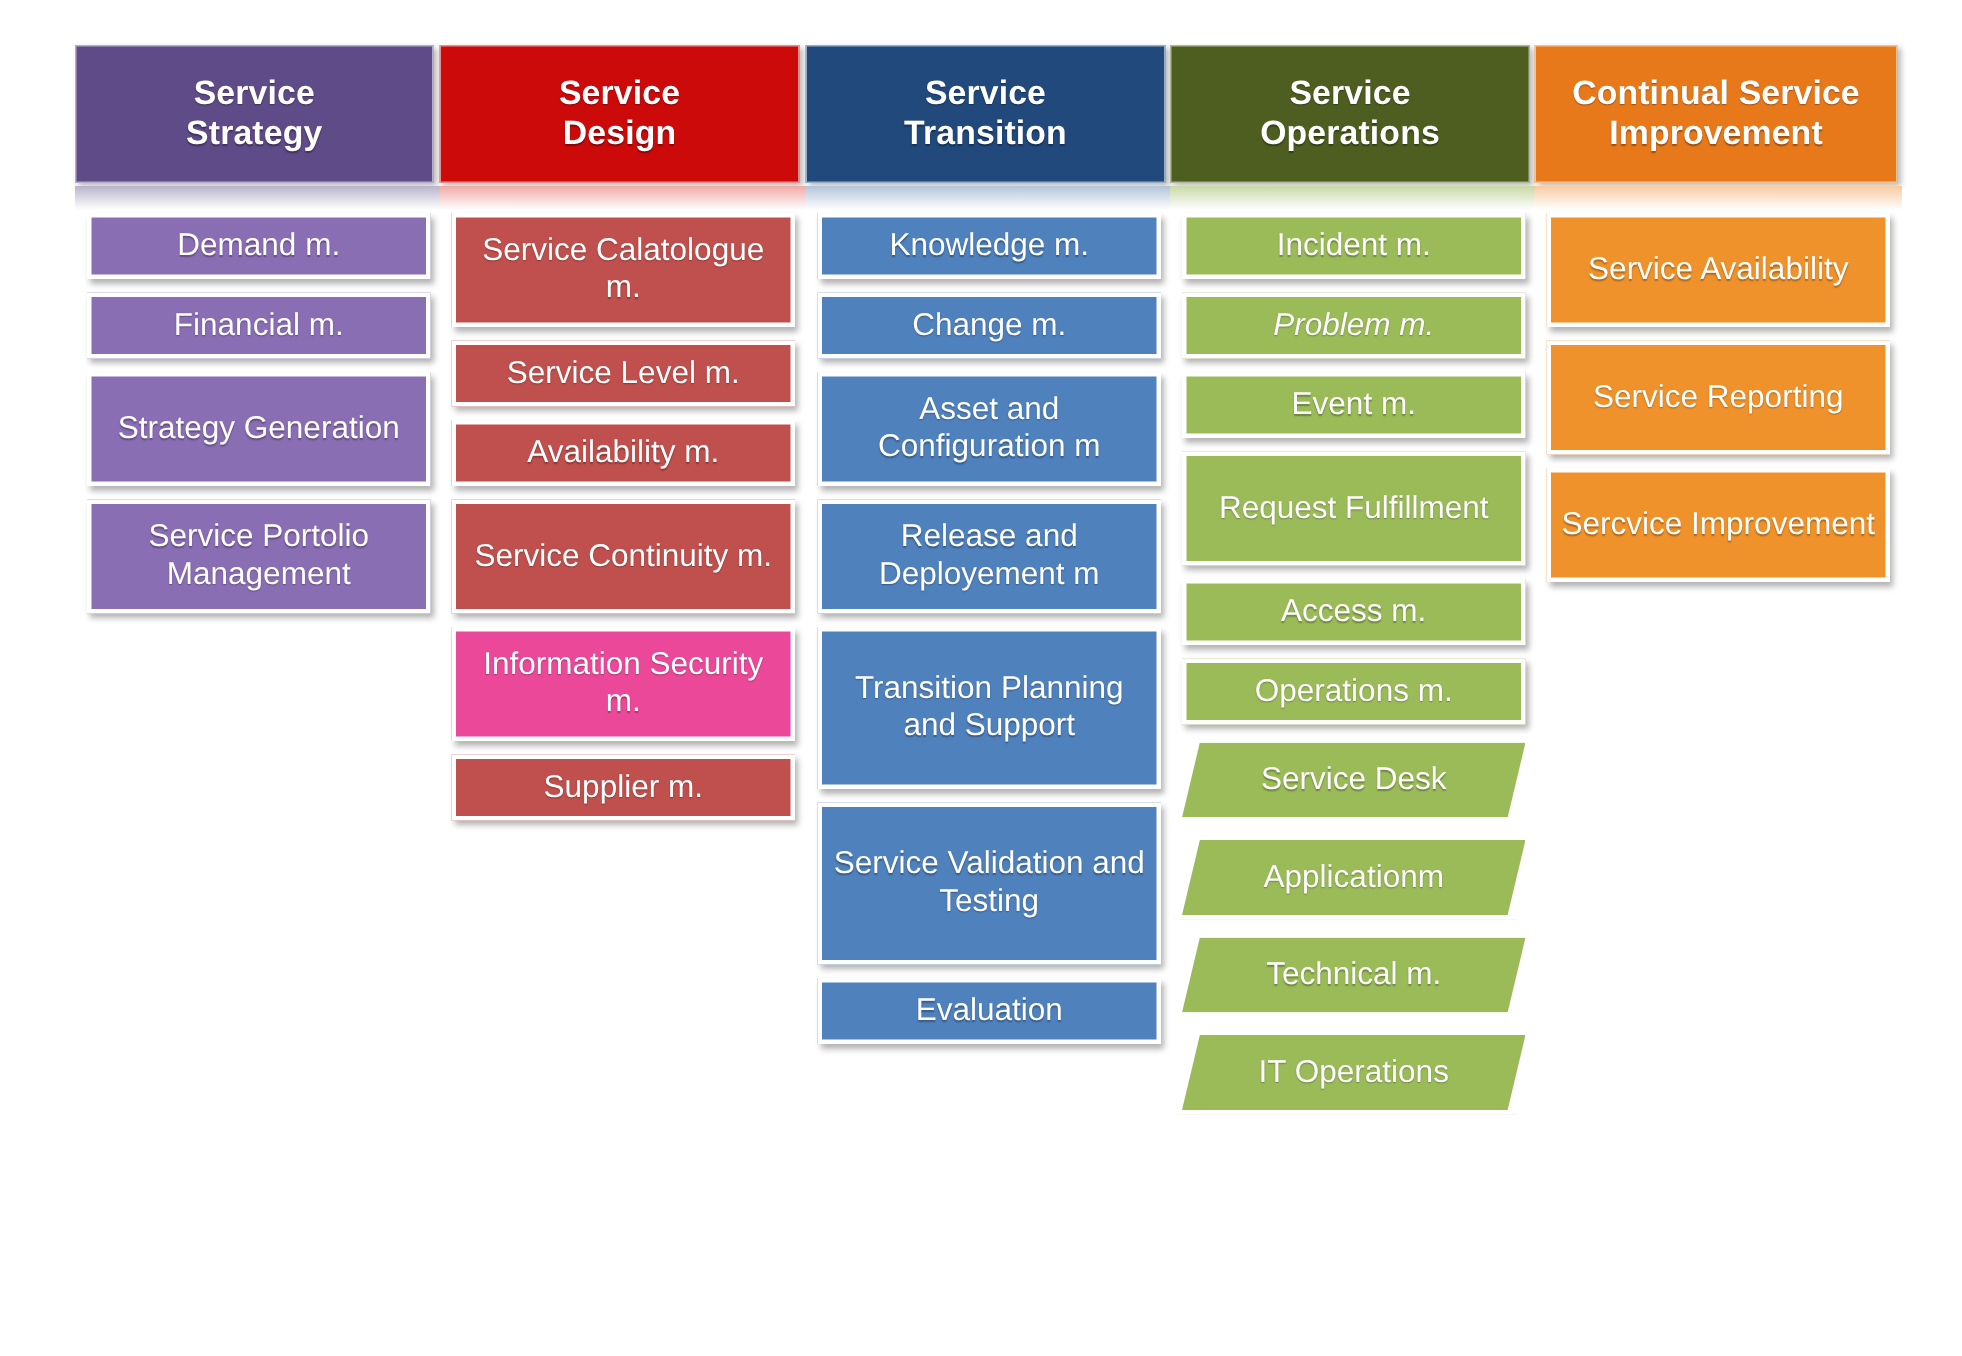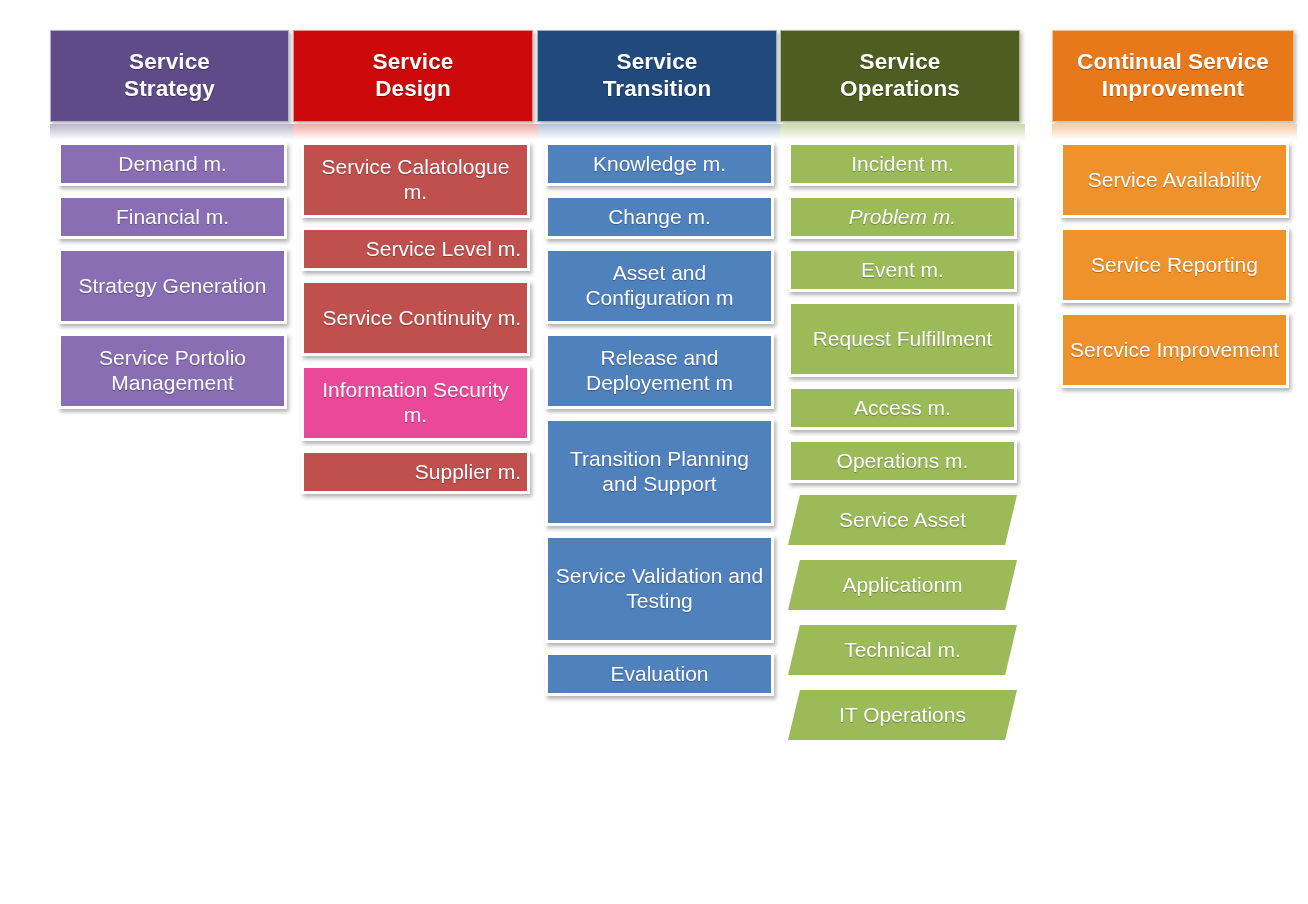--- a/index.html
+++ b/index.html
@@ -102,30 +102,30 @@
     margin: 0 auto;
     filter: none;
     width: 98%;
   }
 
   
   #col-0 { left: 50px;   }
   #col-1 { left: 293px;  }
   #col-2 { left: 537px;  }
   #col-3 { left: 780px;  }
-  #col-4 { left: 1052px; }
+  #col-4 { left: 1023px; }
 
   #col-0 .col-header { width: 239px; }
   #col-1 .col-header { width: 240px; }
   #col-2 .col-header { width: 240px; }
   #col-3 .col-header { width: 240px; }
   #col-4 .col-header { width: 242px; }
 
   #col-0 .item { width: 229px; }
-  #col-1 .item { width: 229px; justify-content: flex-end; }
+  #col-1 .item { width: 229px; }
   #col-2 .item { width: 229px; }
   #col-3 .item { width: 229px; }
   #col-4 .item { width: 229px; }
   #col-3 .slant-wrap { width: 243px; }
 </style>
 </head>
 <body style="background: rgb(255, 255, 255);">
 
 <div id="diagram">
     <div class="column" id="col-0">
@@ -153,20 +153,23 @@
         <div><span>Service</span><br><span>Design</span></div>
       </div>
       <div class="col-glow" style="background: linear-gradient(rgb(240, 169, 164), rgb(255, 255, 255));"></div>
       <div class="col-body">
         <div class="item two-line" style="background: rgb(192, 80, 77);">
           <span>Service Calatologue m.</span>
         </div>
         <div class="item" style="background: rgb(192, 80, 77);">
           <span>Service Level m.</span>
         </div>
+        <div class="item" style="background: rgb(192, 80, 77);">
+          <span>Availability m.</span>
+        </div>
         <div class="item two-line" style="background: rgb(192, 80, 77);">
           <span>Service Continuity m.</span>
         </div>
         <div class="item two-line" style="background: #ec4899;">
           <span>Information Security m.</span>
         </div>
         <div class="item" style="background: rgb(192, 80, 77);">
           <span>Supplier m.</span>
         </div>
       </div>
@@ -219,21 +222,21 @@
           <span>Request Fulfillment</span>
         </div>
         <div class="item" style="background: rgb(155, 187, 89);">
           <span>Access m.</span>
         </div>
         <div class="item" style="background: rgb(155, 187, 89);">
           <span>Operations m.</span>
         </div>
         <div class="slant-wrap">
           <div class="item slant" style="background: rgb(155, 187, 89);">
-            <span>Service Asset</span>
+            <span>Service Desk</span>
           </div>
         </div>
         <div class="slant-wrap">
           <div class="item slant" style="background: rgb(155, 187, 89);">
             <span>Applicationm</span>
           </div>
         </div>
         <div class="slant-wrap">
           <div class="item slant" style="background: rgb(155, 187, 89);">
             <span>Technical m.</span>

